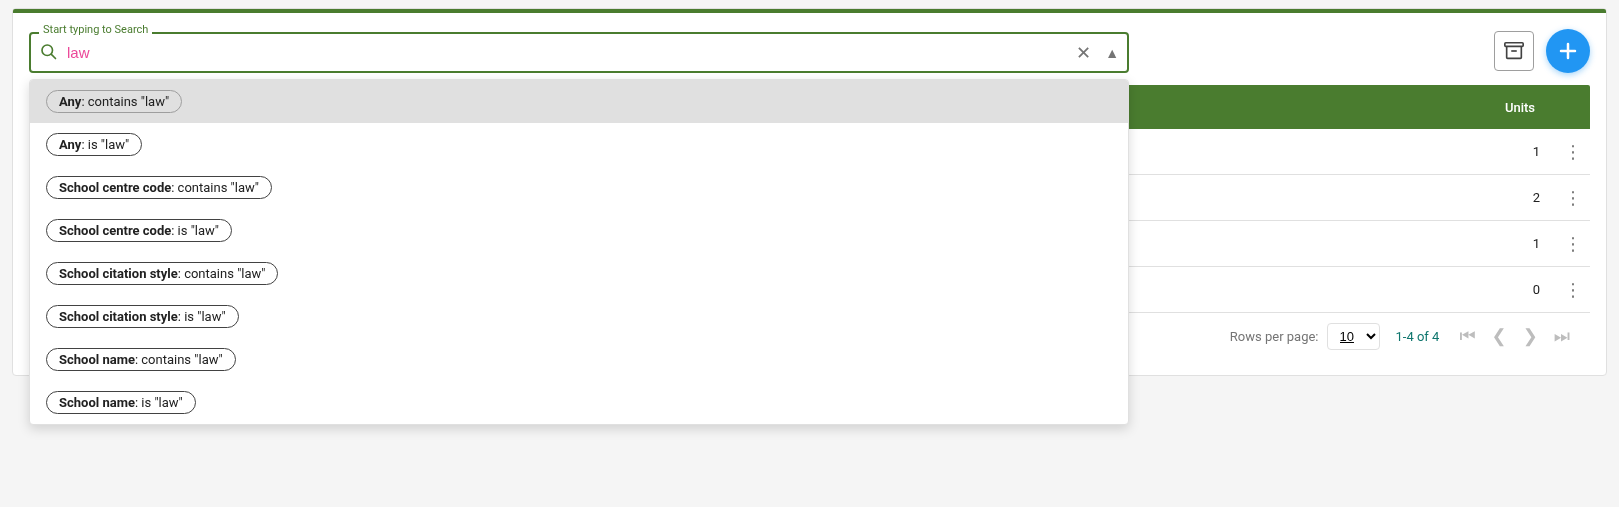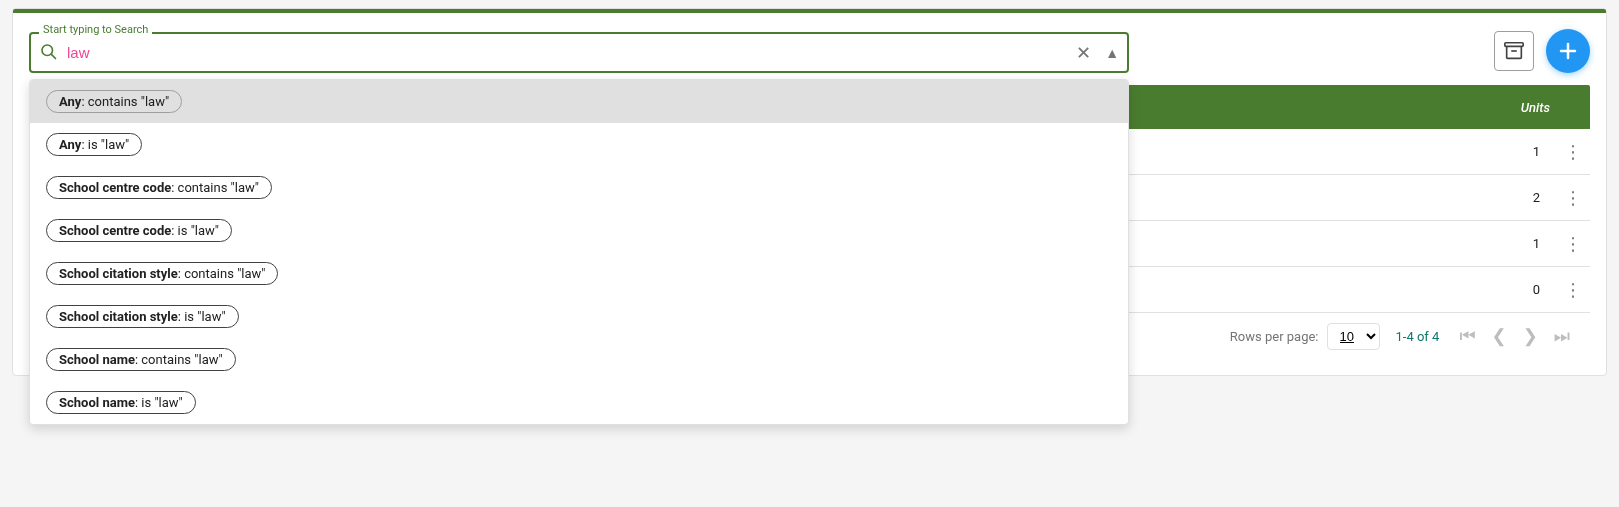--- a/index.html
+++ b/index.html
@@ -212,22 +212,21 @@
 
     .th-col {
       color: #fff;
       font-weight: 500;
       font-size: 13px;
       padding: 0 16px;
     }
 
     .th-units {
       margin-left: auto;
-      padding-right: 40px;
-      font-style: italic;
+      padding-right: 55px;
     }
 
     
     .table-row {
       display: flex;
       align-items: center;
       border-bottom: 1px solid #e0e0e0;
       height: 46px;
     }
 

